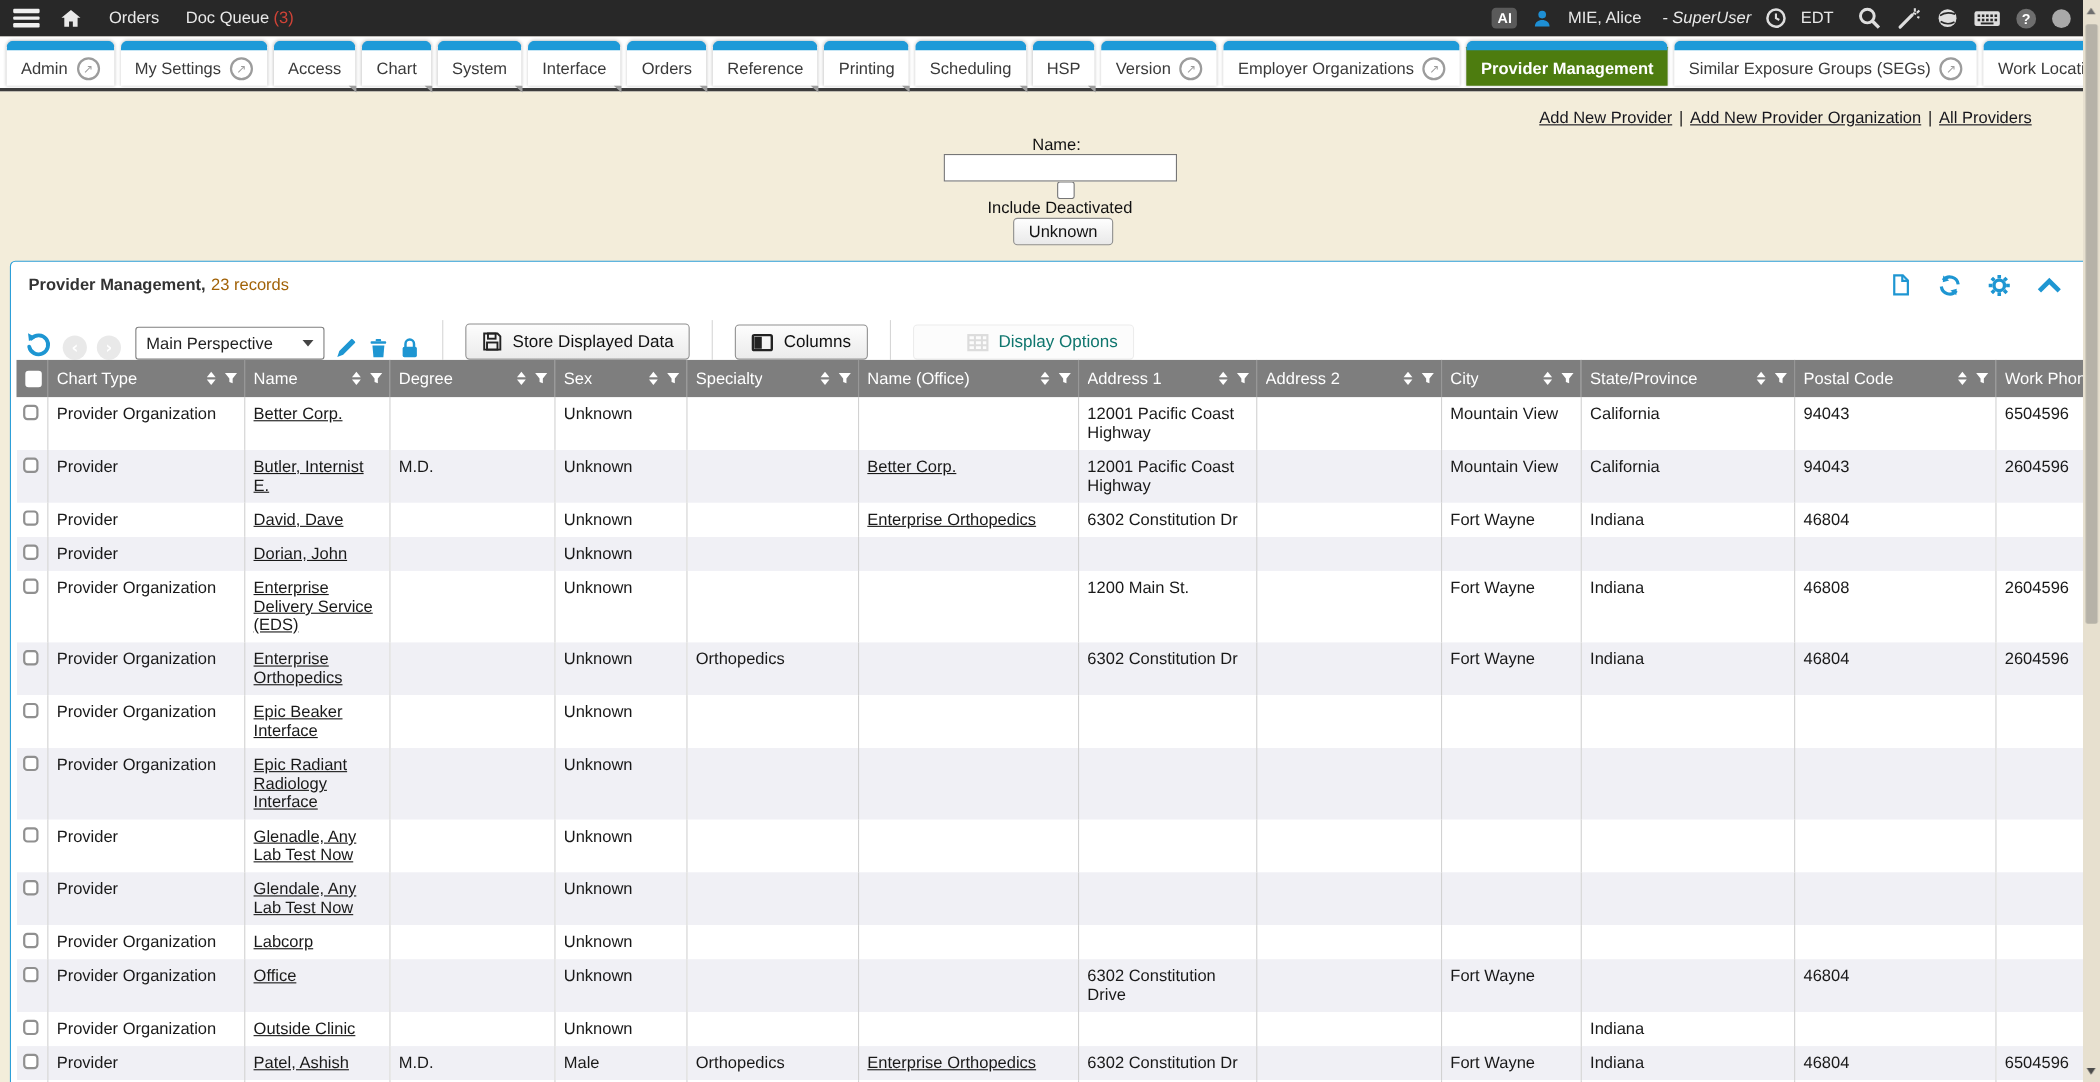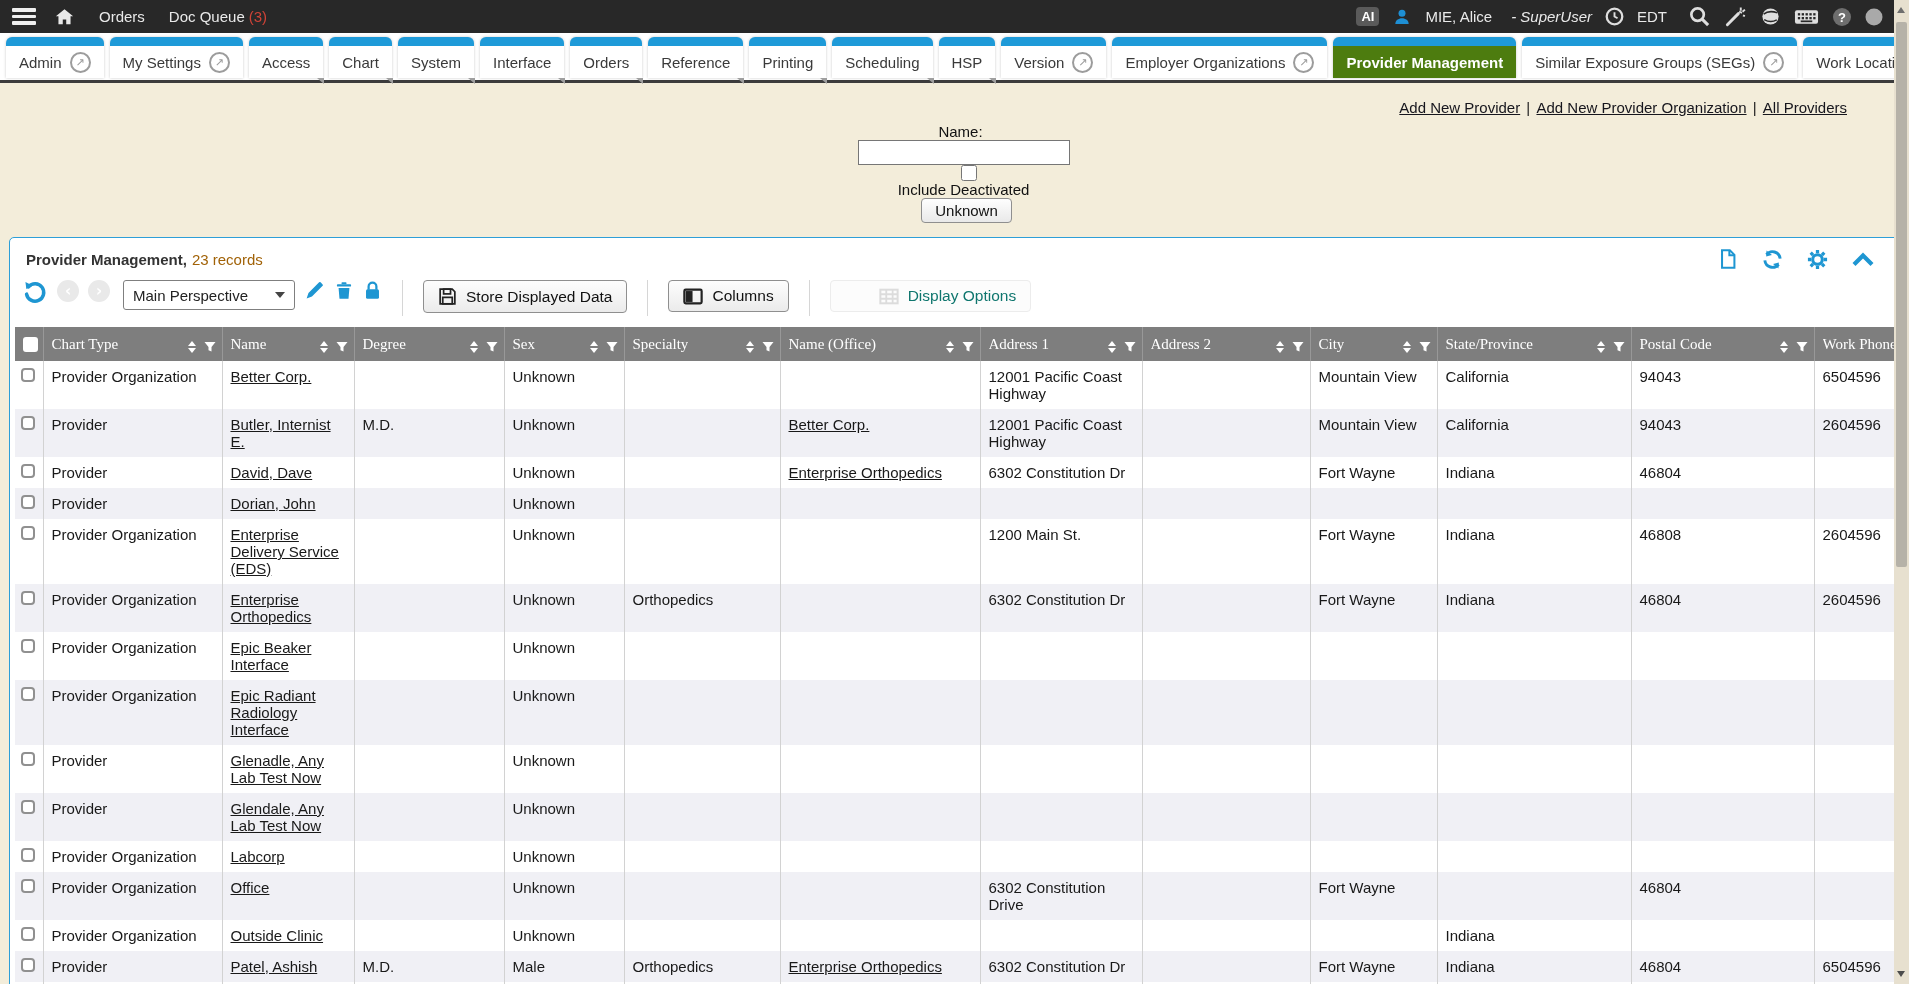--- a/index.html
+++ b/index.html
@@ -46,40 +46,40 @@
   .search-btn{margin-left:12px;}
 
   
   .panel{margin:14px 9px 0;height:804px;background:#fff;border:1px solid #2d9fd8;
     border-radius:5px;display:flex;flex-direction:column;overflow:hidden;}
   .phead{flex:0 0 42px;display:flex;align-items:center;padding:0 16px;color:#333;}
   .ptitle{font-weight:bold;}
   .precords{margin-left:5px;color:#a16207;}
   .picons{margin-left:auto;display:flex;align-items:center;gap:22px;padding-right:8px;}
 
-  .ptoolbar{flex:0 0 47px;display:flex;align-items:flex-start;padding:0 12px;gap:9px;}
+  .ptoolbar{flex:0 0 47px;display:flex;align-items:flex-end;padding:0 12px;gap:9px;}
   .navc{width:22px;height:22px;border-radius:50%;background:#e9e9e9;color:#fff;
     display:flex;align-items:center;justify-content:center;font-weight:bold;font-size:15px;
     font-family:"DejaVu Sans",sans-serif;cursor:default;}
   .pselect{width:172px;height:30px;border:1px solid #7f7f7f;border-radius:3px;background:#fff;
     display:flex;align-items:center;padding:0 9px;color:#222;cursor:pointer;margin-left:4px;}
   .pselect .chev{margin-left:auto;width:0;height:0;border-left:5px solid transparent;
     border-right:5px solid transparent;border-top:6px solid #444;}
   .tico{display:flex;align-items:center;cursor:pointer;}
   .tsep{width:1px;height:36px;background:#d6d6d6;margin:0 11px;flex:0 0 1px;}
   .btn{display:flex;align-items:center;gap:9px;font-size:15.5px;color:#111;border:1px solid #8f8f8f;
     border-radius:4px;background:linear-gradient(#fdfdfd,#ebebeb);padding:6px 14px;cursor:pointer;white-space:nowrap;}
   .btn.disabled{color:#0f766e;border-color:#ececec;background:#fcfcfc;cursor:default;padding-left:48px;}
 
   
   .twrap{flex:1 1 auto;overflow:hidden;padding-left:5px;}
   table{border-collapse:collapse;table-layout:fixed;width:1919px;font-size:15px;}
   thead th{background:#7e7e7e;height:34px;padding:0 6px 0 8px;border-right:1px solid #989898;
     color:#fff;font-weight:normal;text-align:left;vertical-align:middle;cursor:pointer;}
-  .hw{display:flex;align-items:flex-end;justify-content:space-between;gap:4px;font-family:Liberation Serif, serif;}
+  .hw{display:flex;align-items:center;justify-content:space-between;gap:4px;}
   .hl{white-space:nowrap;overflow:hidden;}
   .hi{display:flex;align-items:center;gap:8px;flex:0 0 auto;}
   .sorticon{display:flex;flex-direction:column;gap:2px;}
   .tu{width:0;height:0;border-left:4.5px solid transparent;border-right:4.5px solid transparent;border-bottom:5px solid #fff;}
   .td2{width:0;height:0;border-left:4.5px solid transparent;border-right:4.5px solid transparent;border-top:5px solid #fff;}
   .hcb{width:15px;height:15px;background:#fff;border-radius:3px;margin:0 auto;cursor:pointer;}
   td{padding:7px 8px;border-right:1px solid #d2d2d2;vertical-align:top;line-height:17px;
     color:#191919;overflow:hidden;}
   tr.alt{background:#f0f0f5;}
   td.cbcol{padding:7px 0 0 6px;}

